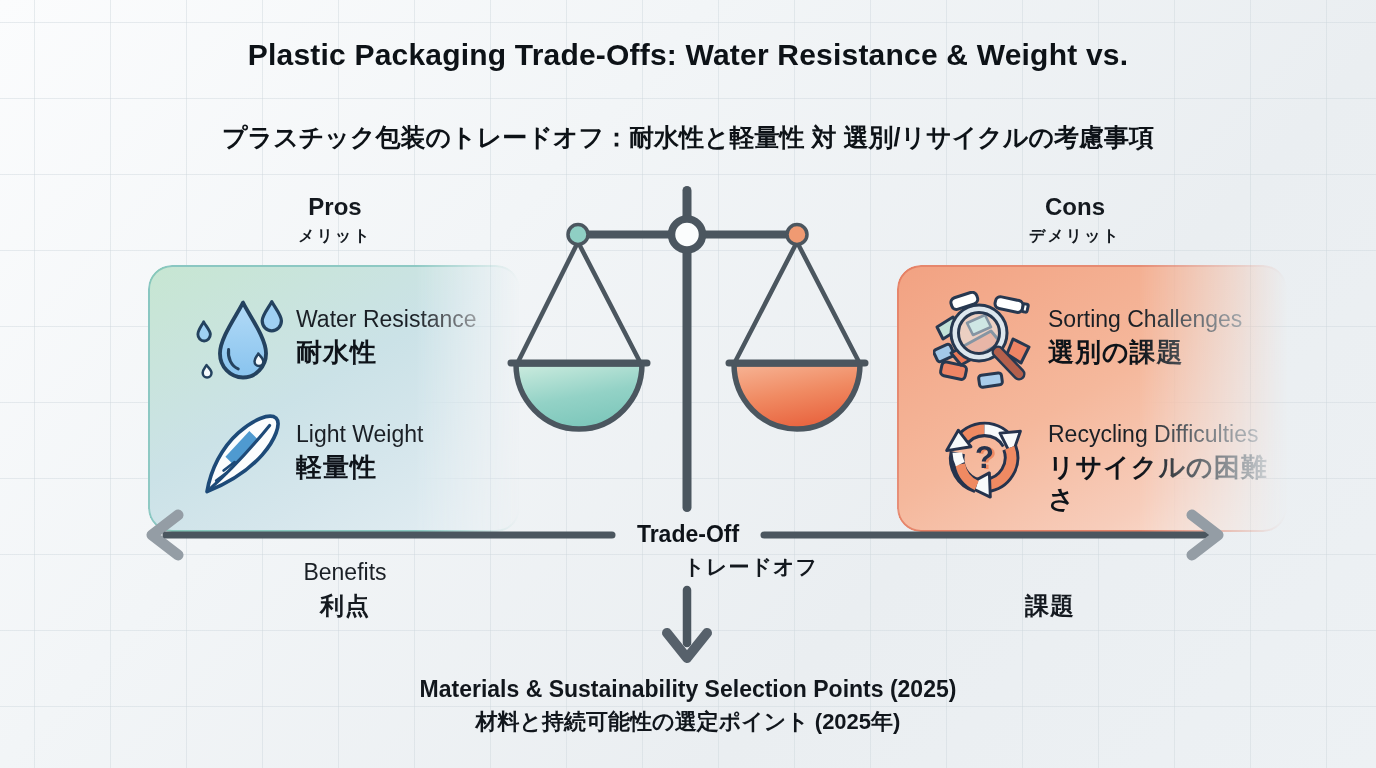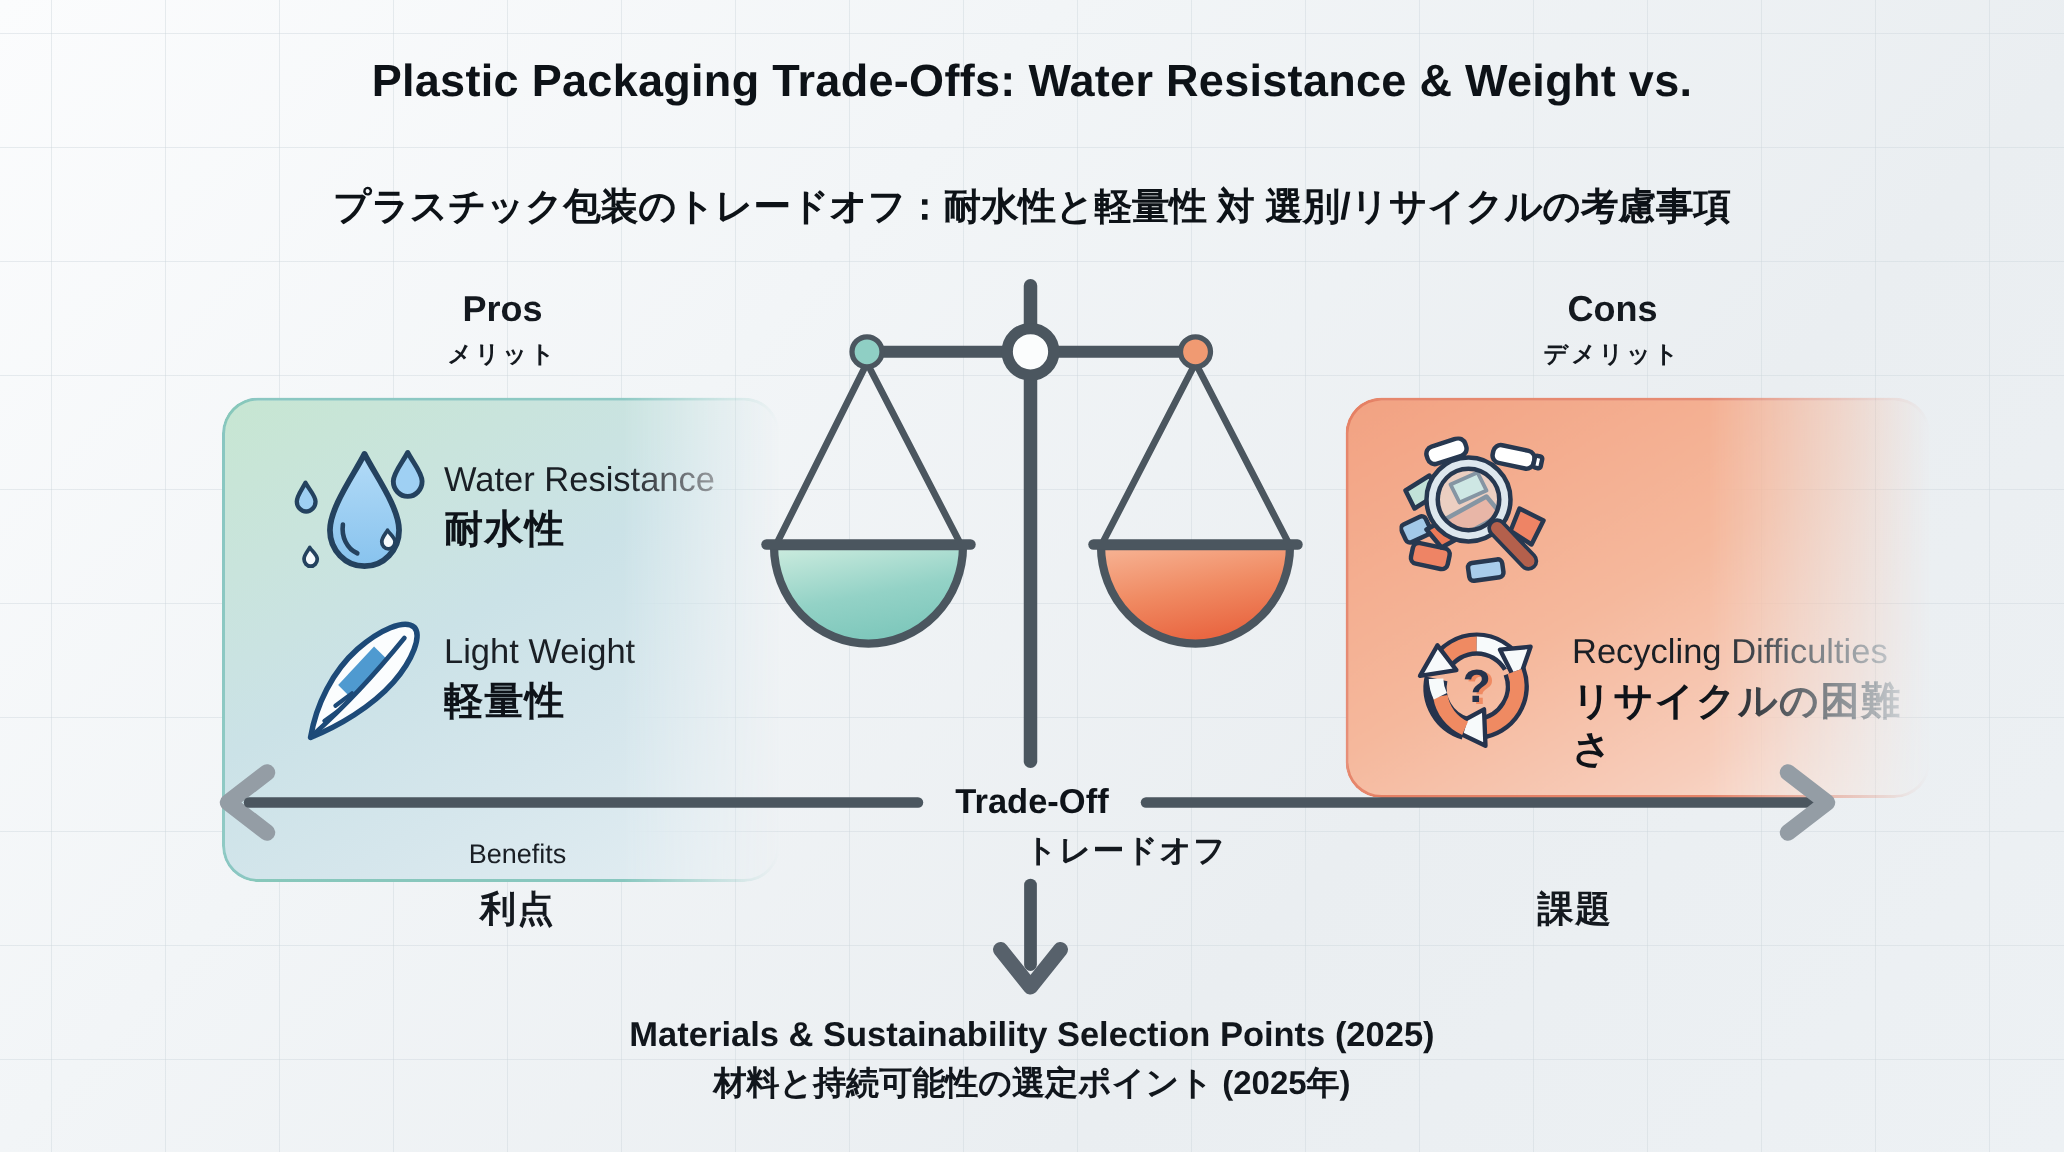--- a/index.html
+++ b/index.html
@@ -24,40 +24,40 @@
 
   
   .title-line{ left:0; width:1376px; font-weight:700; font-size:30px; line-height:44px; color:#0d1217; letter-spacing:0.2px; }
   .title-ja{ left:0; width:1376px; font-weight:700; font-size:25px; color:#0d1217; }
   .col-heading-en{ width:200px; font-weight:700; font-size:24px; }
   .col-heading-ja{ width:240px; font-weight:700; font-size:16px; letter-spacing:2px; }
 
   
   .panel{ border-radius:24px; }
   .panel-pros{
-    left:148px; top:265px; width:372px; height:323px;
+    left:148px; top:265px; width:372px; height:267px;
     background:linear-gradient(150deg,#c7e6d2 0%, #cbe2e7 45%, #d5e6ec 68%, #e4eef3 100%);
     border:2px solid rgba(108,186,176,0.7);
     -webkit-mask-image:linear-gradient(90deg,#000 72%, rgba(0,0,0,0.35) 90%, transparent 100%);
             mask-image:linear-gradient(90deg,#000 72%, rgba(0,0,0,0.35) 90%, transparent 100%);
   }
   .panel-cons{
     left:897px; top:265px; width:390px; height:267px;
     background:linear-gradient(150deg,#f2a282 0%, #f5b89c 48%, #f7cdbb 78%, #fae6dc 100%);
     border:2px solid rgba(224,116,89,0.75);
     -webkit-mask-image:linear-gradient(90deg,#000 62%, rgba(0,0,0,0.35) 88%, transparent 100%);
             mask-image:linear-gradient(90deg,#000 62%, rgba(0,0,0,0.35) 88%, transparent 100%);
   }
 
   
   .item-text .en{ font-size:23px; line-height:27px; color:#1a1f25; }
   .item-text .ja{ font-size:26px; line-height:32px; font-weight:700; color:#0e1319; margin-top:3px; letter-spacing:1px; }
 
   
-  .axis-en{ width:220px; font-size:18px; color:#1a1f25; }
+  .axis-en{ width:220px; font-size:23px; color:#1a1f25; }
   .axis-ja{ width:220px; font-size:24px; font-weight:700; letter-spacing:1px; }
   .tradeoff-en{ width:220px; font-size:23px; font-weight:700; color:#0e1319; }
   .tradeoff-ja{ width:260px; font-size:21px; font-weight:700; letter-spacing:1px;text-align:right; }
 
   
   .footer-en{ left:0; width:1376px; font-size:23px; font-weight:600; color:#11161c; }
   .footer-ja{ left:0; width:1376px; font-size:22px; font-weight:700; color:#11161c; }
 
   svg{ display:block; }
   svg text{ font-family:"Liberation Sans","DejaVu Sans",sans-serif; }
@@ -141,20 +141,24 @@
         <polygon points="34,32 52,24 58,36 40,44" fill="#b9dcd2" stroke-width="2.6"></polygon>
       </g>
       <circle cx="46" cy="42" r="24" fill="rgba(228,241,246,0.5)"></circle>
       <circle cx="46" cy="42" r="24" fill="none" stroke="#dde7ee" stroke-width="7"></circle>
       <circle cx="46" cy="42" r="28" fill="none" stroke="#273850" stroke-width="3"></circle>
       <circle cx="46" cy="42" r="20.5" fill="none" stroke="#273850" stroke-width="3"></circle>
       <line x1="65" y1="61" x2="86" y2="83" stroke="#273850" stroke-width="13" stroke-linecap="round"></line>
       <line x1="65" y1="61" x2="86" y2="83" stroke="#b4604c" stroke-width="8" stroke-linecap="round"></line>
     </svg>
 
+    <div class="abs item-text" style="left:149px; top:39px;">
+      <div class="en">Sorting Challenges</div>
+      <div class="ja">選別の課題</div>
+    </div>
 
     <svg class="abs" style="left:37px; top:138px;" width="97" height="97" viewBox="0 0 100 100">
 
       <path d="M25 39.5 A29 29 0 0 1 75 39.5" fill="none" stroke="#25334d" stroke-width="16"></path>
       <path d="M25 39.5 A29 29 0 0 1 50 25" fill="none" stroke="#ef8a62" stroke-width="10"></path>
       <path d="M50 25 A29 29 0 0 1 75 39.5" fill="none" stroke="#f7fafb" stroke-width="10"></path>
       <polygon points="66,29 87,27 78,53" fill="#f7fafb" stroke="#25334d" stroke-width="3" stroke-linejoin="round"></polygon>
 
       <path d="M76 44 A29 29 0 0 1 52 83" fill="none" stroke="#25334d" stroke-width="16"></path>
       <path d="M76 44 A29 29 0 0 1 52 83" fill="none" stroke="#ef8a62" stroke-width="10"></path>

